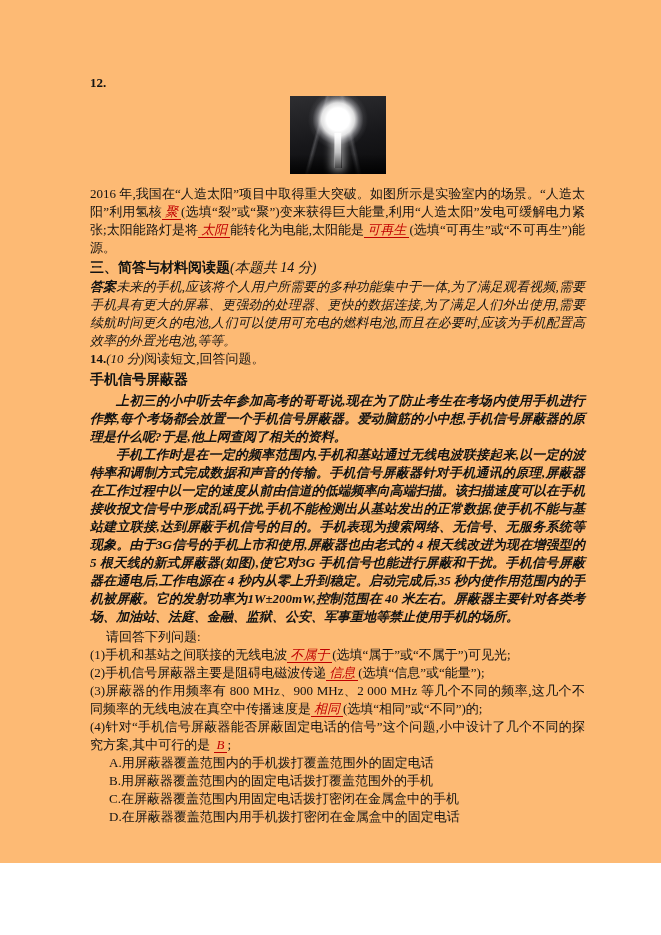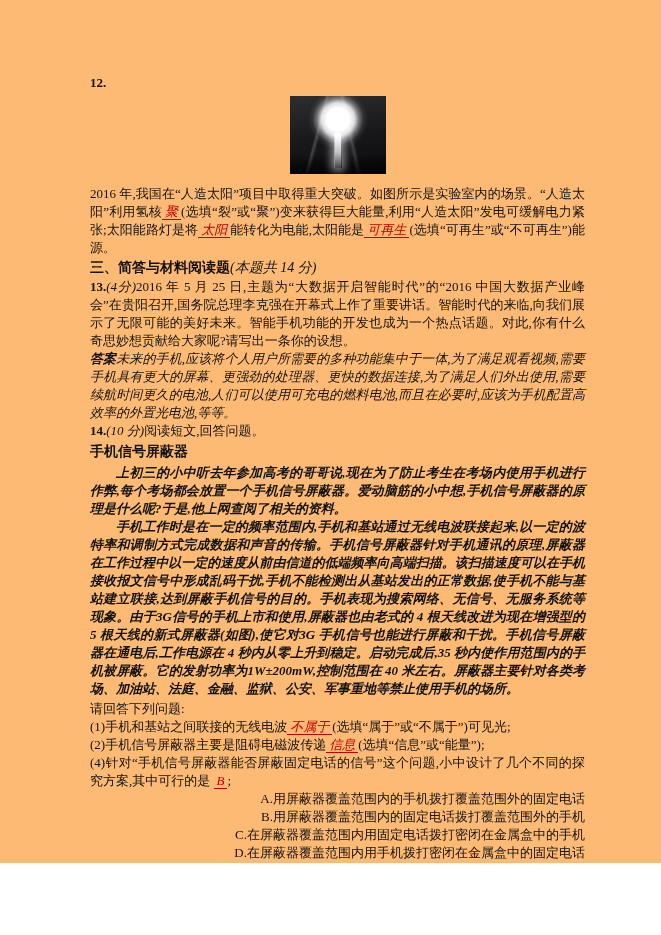--- a/index.html
+++ b/index.html
@@ -41,53 +41,53 @@
     font-style:italic;
     border-bottom:1px solid currentColor;
     padding:0 3px;
   }
   .kai{font-style:italic;font-weight:bold;}
   .indent{text-indent:2em;}
   .passage-title{
     font-size:14px;font-weight:bold;text-align:left;
     margin:2px 0 2px 0;line-height:20px;
   }
-  .option{padding-left:6px;text-align:right;}
-  .mt{margin-top:2px;}
+  .option{padding-left:6px;text-align:left;margin-left:13px;}
+  .mt{margin-top:2px;margin-left:16px;}
 </style>
 </head>
 <body>
 
 <div class="page">
 
   <div class="qnum">12.</div>
 
   <div class="photo-wrap">
     <div class="photo"></div>
   </div>
 
   <p class="para"><span>2016 年,我国在“人造太阳”项目中取得重大突破。如图所示是实验室内的场景。“人造太阳”利用氢核</span><span class="seg-ans">聚</span><span>(选填“裂”或“聚”)变来获得巨大能量,利用“人造太阳”发电可缓解电力紧张;太阳能路灯是将</span><span class="seg-ans">太阳</span><span>能转化为电能,太阳能是</span><span class="seg-ans">可再生</span><span>(选填“可再生”或“不可再生”)能源。</span></p>
 
   <p class="heading"><span class="seg-bold">三、简答与材料阅读题</span><span class="seg-kai">(本题共 14 分)</span></p>
 
-  <p class="para"><span class="seg-bold">13.</span><span class="seg-kai">(4分)</span><span>2016 年 5 月 25 日,主题为“大数据开启智能时代”的“2016 中国大数据产业峰会”在贵阳召开,国务院总理李克强在开幕式上作了重要讲话。智能时代的来临,向我们展示了无限可能的美好未来。智能手机功能的开发也成为一个热点话题。对此,你有什么奇思妙想贡献给大家呢?请写出一条你的设想。</span></p>
 
   <p class="para"><span class="seg-boldkai">答案</span><span class="seg-kai">未来的手机,应该将个人用户所需要的多种功能集中于一体,为了满足观看视频,需要手机具有更大的屏幕、更强劲的处理器、更快的数据连接,为了满足人们外出使用,需要续航时间更久的电池,人们可以使用可充电的燃料电池,而且在必要时,应该为手机配置高效率的外置光电池,等等。</span></p>
 
   <p class="para"><span class="seg-bold">14.</span><span class="seg-kai">(10 分)</span><span>阅读短文,回答问题。</span></p>
 
   <h3 class="passage-title">手机信号屏蔽器</h3>
 
   <p class="para kai indent">上初三的小中听去年参加高考的哥哥说,现在为了防止考生在考场内使用手机进行作弊,每个考场都会放置一个手机信号屏蔽器。爱动脑筋的小中想,手机信号屏蔽器的原理是什么呢?于是,他上网查阅了相关的资料。</p>
   <p class="para kai indent">手机工作时是在一定的频率范围内,手机和基站通过无线电波联接起来,以一定的波特率和调制方式完成数据和声音的传输。手机信号屏蔽器针对手机通讯的原理,屏蔽器在工作过程中以一定的速度从前由信道的低端频率向高端扫描。该扫描速度可以在手机接收报文信号中形成乱码干扰,手机不能检测出从基站发出的正常数据,使手机不能与基站建立联接,达到屏蔽手机信号的目的。手机表现为搜索网络、无信号、无服务系统等现象。由于3G信号的手机上市和使用,屏蔽器也由老式的 4 根天线改进为现在增强型的 5 根天线的新式屏蔽器(如图),使它对3G 手机信号也能进行屏蔽和干扰。手机信号屏蔽器在通电后,工作电源在 4 秒内从零上升到稳定。启动完成后,35 秒内使作用范围内的手机被屏蔽。它的发射功率为1W±200mW,控制范围在 40 米左右。屏蔽器主要针对各类考场、加油站、法庭、金融、监狱、公安、军事重地等禁止使用手机的场所。</p>
 
   <p class="para mt">请回答下列问题:</p>
 
   <p class="para"><span>(1)手机和基站之间联接的无线电波</span><span class="seg-ans">不属于</span><span>(选填“属于”或“不属于”)可见光;</span></p>
   <p class="para"><span>(2)手机信号屏蔽器主要是阻碍电磁波传递</span><span class="seg-ans">信息</span><span>(选填“信息”或“能量”);</span></p>
+  <p class="para"><span>(3)屏蔽器的作用频率有 800 MHz、900 MHz、2 000 MHz 等几个不同的频率,这几个不同频率的无线电波在真空中传播速度是</span><span class="seg-ans">相同</span><span>(选填“相同”或“不同”)的;</span></p>
   <p class="para"><span>(4)针对“手机信号屏蔽器能否屏蔽固定电话的信号”这个问题,小中设计了几个不同的探究方案,其中可行的是 </span><span class="seg-ans">B</span><span>;</span></p>
 
   <p class="para option">A.用屏蔽器覆盖范围内的手机拨打覆盖范围外的固定电话</p>
   <p class="para option">B.用屏蔽器覆盖范围内的固定电话拨打覆盖范围外的手机</p>
   <p class="para option">C.在屏蔽器覆盖范围内用固定电话拨打密闭在金属盒中的手机</p>
   <p class="para option">D.在屏蔽器覆盖范围内用手机拨打密闭在金属盒中的固定电话</p>
 
 </div>
 
 </body></html>

